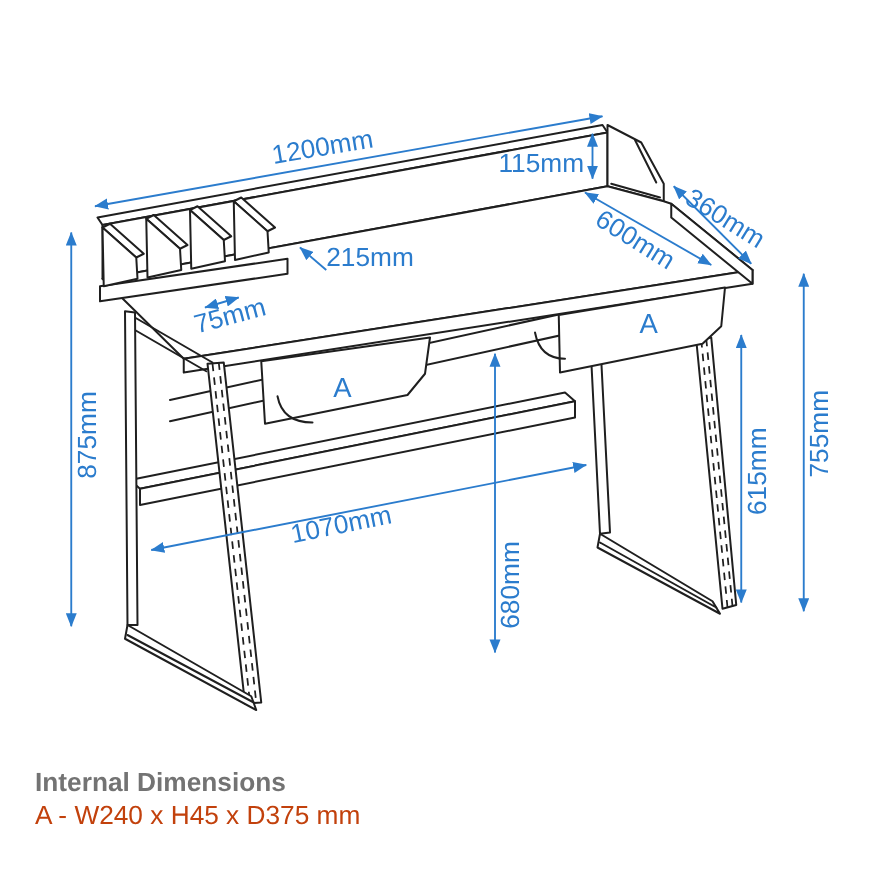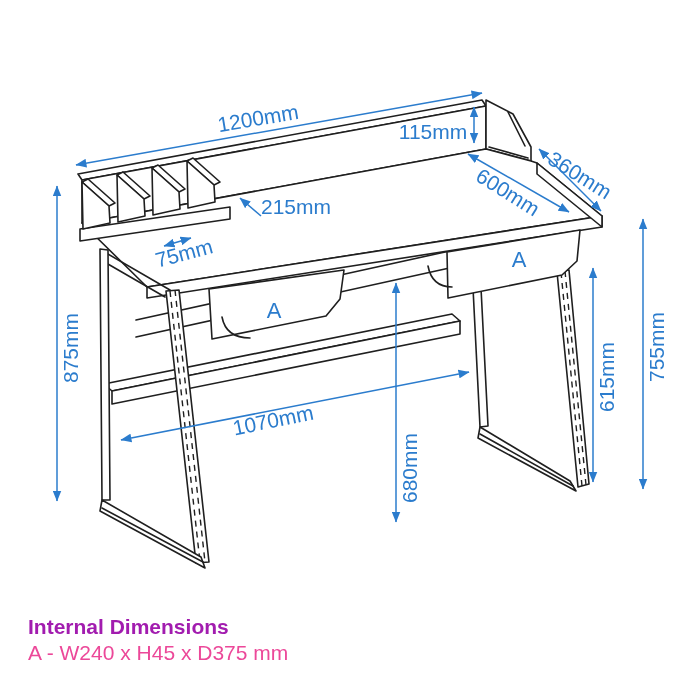--- a/index.html
+++ b/index.html
@@ -7,22 +7,22 @@
     position:relative;width:700px;height:700px;background:#ffffff;
     font-family:"Liberation Sans",sans-serif;overflow:hidden;
   }
   svg{position:absolute;left:0;top:0;}
   .ln{stroke:#1f1f1f;stroke-width:1.6;fill:none;stroke-linejoin:round;stroke-linecap:round;}
   .lnf{stroke:#1f1f1f;stroke-width:1.6;fill:#ffffff;stroke-linejoin:round;}
   .dash{stroke:#1f1f1f;stroke-width:1.4;fill:none;stroke-dasharray:6 5;}
   .dim-line{stroke:#2b7ccd;stroke-width:1.5;fill:none;}
   .dim{fill:#2b7ccd;font-size:21px;text-anchor:middle;dominant-baseline:central;}
   .dlabel{fill:#2b7ccd;font-size:22px;text-anchor:middle;dominant-baseline:central;}
-  .footer{position:absolute;left:28px;color:#ec4899;}
-  .footer-title{top:615px;font-size:21px;font-weight:bold;color:#a21caf;}
+  .footer{position:absolute;left:28px;color:#c2410c;}
+  .footer-title{top:615px;font-size:21px;font-weight:bold;color:#737373;}
   .footer-detail{top:641px;font-size:21px;}
 </style>
 </head>
 <body>
 
 <div class="stage">
 
   <svg width="700" height="700" viewBox="0 0 700 700">
     <defs>
       <marker id="arw" viewBox="0 0 10 8" refX="9.5" refY="4" markerWidth="11" markerHeight="9" orient="auto-start-reverse" markerUnits="userSpaceOnUse">

